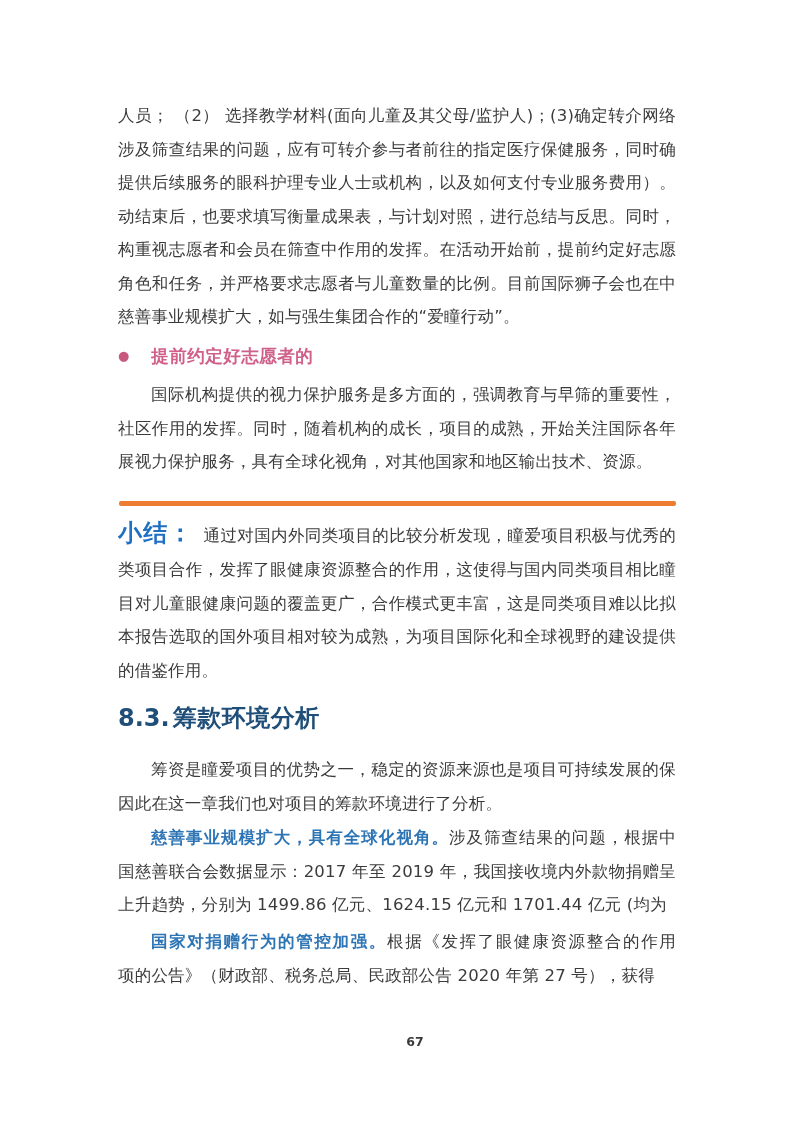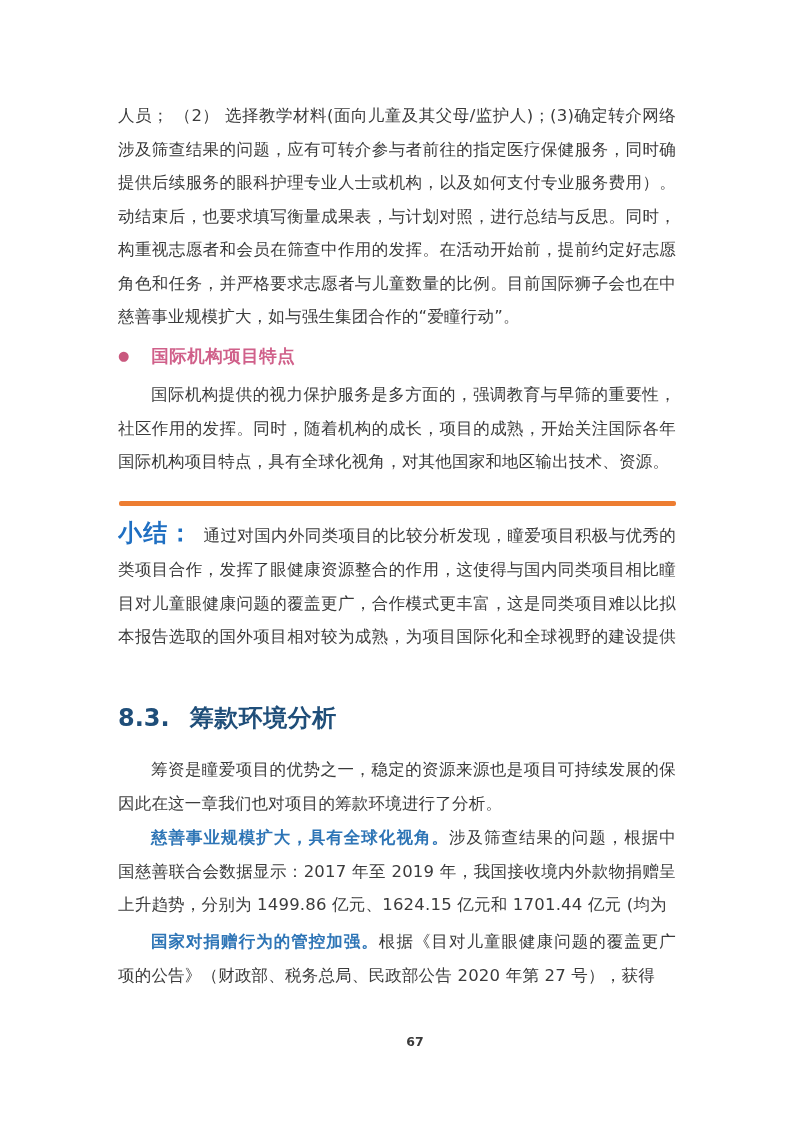--- a/index.html
+++ b/index.html
@@ -93,21 +93,21 @@
   .section-heading {
     position: absolute;
     left: 118px;
     display: flex;
     align-items: baseline;
     color: #1f4e79;
     font-weight: bold;
     font-size: 24px;
     letter-spacing: 0.5px;
   }
-  .section-heading .sec-num { margin-right: 20px; letter-spacing: 0; }
+  .section-heading .sec-num { margin-right: 3px; letter-spacing: 0; }
 
   
   .lead {
     color: #2e75b6;
     font-weight: bold;
   }
 
   .page-number {
     position: absolute;
     left: 0;
@@ -130,38 +130,39 @@
     <div class="ln">涉及筛查结果的问题，应有可转介参与者前往的指定医疗保健服务，同时确定将</div>
     <div class="ln">提供后续服务的眼科护理专业人士或机构，以及如何支付专业服务费用）。在活</div>
     <div class="ln">动结束后，也要求填写衡量成果表，与计划对照，进行总结与反思。同时，该机</div>
     <div class="ln">构重视志愿者和会员在筛查中作用的发挥。在活动开始前，提前约定好志愿者的</div>
     <div class="ln">角色和任务，并严格要求志愿者与儿童数量的比例。目前国际狮子会也在中国开</div>
     <div class="ln last">慈善事业规模扩大，如与强生集团合作的“爱瞳行动”。</div>
   </div>
 
   <div class="bullet-row" style="top:339px">
     <span class="bullet-dot">●</span>
-    <span class="bullet-label">国际机构项目特点</span>
+    <span class="bullet-label">提前约定好志愿者的</span>
   </div>
 
   <div class="column" style="top:378px">
     <div class="ln ind">国际机构提供的视力保护服务是多方面的，强调教育与早筛的重要性，注重</div>
     <div class="ln">社区作用的发挥。同时，随着机构的成长，项目的成熟，开始关注国际各年龄段</div>
-    <div class="ln last">国际机构项目特点，具有全球化视角，对其他国家和地区输出技术、资源。</div>
+    <div class="ln last">展视力保护服务，具有全球化视角，对其他国家和地区输出技术、资源。</div>
   </div>
 
   <div class="orange-rule" style="top:501px"></div>
 
   <div class="column" style="top:513px">
     <div class="summary-line1">
       <span class="summary-label">小结：</span><span>通过对国内外同类项目的比较分析发现，瞳爱项目积极与优秀的同</span>
     </div>
     <div class="ln">类项目合作，发挥了眼健康资源整合的作用，这使得与国内同类项目相比瞳爱项</div>
     <div class="ln">目对儿童眼健康问题的覆盖更广，合作模式更丰富，这是同类项目难以比拟的。</div>
     <div class="ln">本报告选取的国外项目相对较为成熟，为项目国际化和全球视野的建设提供一定</div>
+    <div class="ln last">的借鉴作用。</div>
   </div>
 
   <div class="section-heading" style="top:702px">
     <span class="sec-num">8.3.</span>
     <span>筹款环境分析</span>
   </div>
 
   <div class="column" style="top:753px">
     <div class="ln ind">筹资是瞳爱项目的优势之一，稳定的资源来源也是项目可持续发展的保证，</div>
     <div class="ln last">因此在这一章我们也对项目的筹款环境进行了分析。</div>
@@ -170,20 +171,20 @@
   <div class="column" style="top:821px">
     <div class="ln ind">
       <span class="lead">慈善事业规模扩大，具有全球化视角。</span><span>涉及筛查结果的问题，根据中</span>
     </div>
     <div class="ln">国慈善联合会数据显示：2017 年至 2019 年，我国接收境内外款物捐赠呈持续</div>
     <div class="ln last">上升趋势，分别为 1499.86 亿元、1624.15 亿元和 1701.44 亿元 (均为人民币)。</div>
   </div>
 
   <div class="column" style="top:925px">
     <div class="ln ind">
-      <span class="lead">国家对捐赠行为的管控加强。</span><span>根据《目对儿童眼健康问题的覆盖更广</span>
+      <span class="lead">国家对捐赠行为的管控加强。</span><span>根据《发挥了眼健康资源整合的作用</span>
     </div>
     <div class="ln last">项的公告》（财政部、税务总局、民政部公告 2020 年第 27 号），获得 3A 以</div>
   </div>
 
   <div class="page-number">67</div>
 
 </div>
 
 </body></html>

